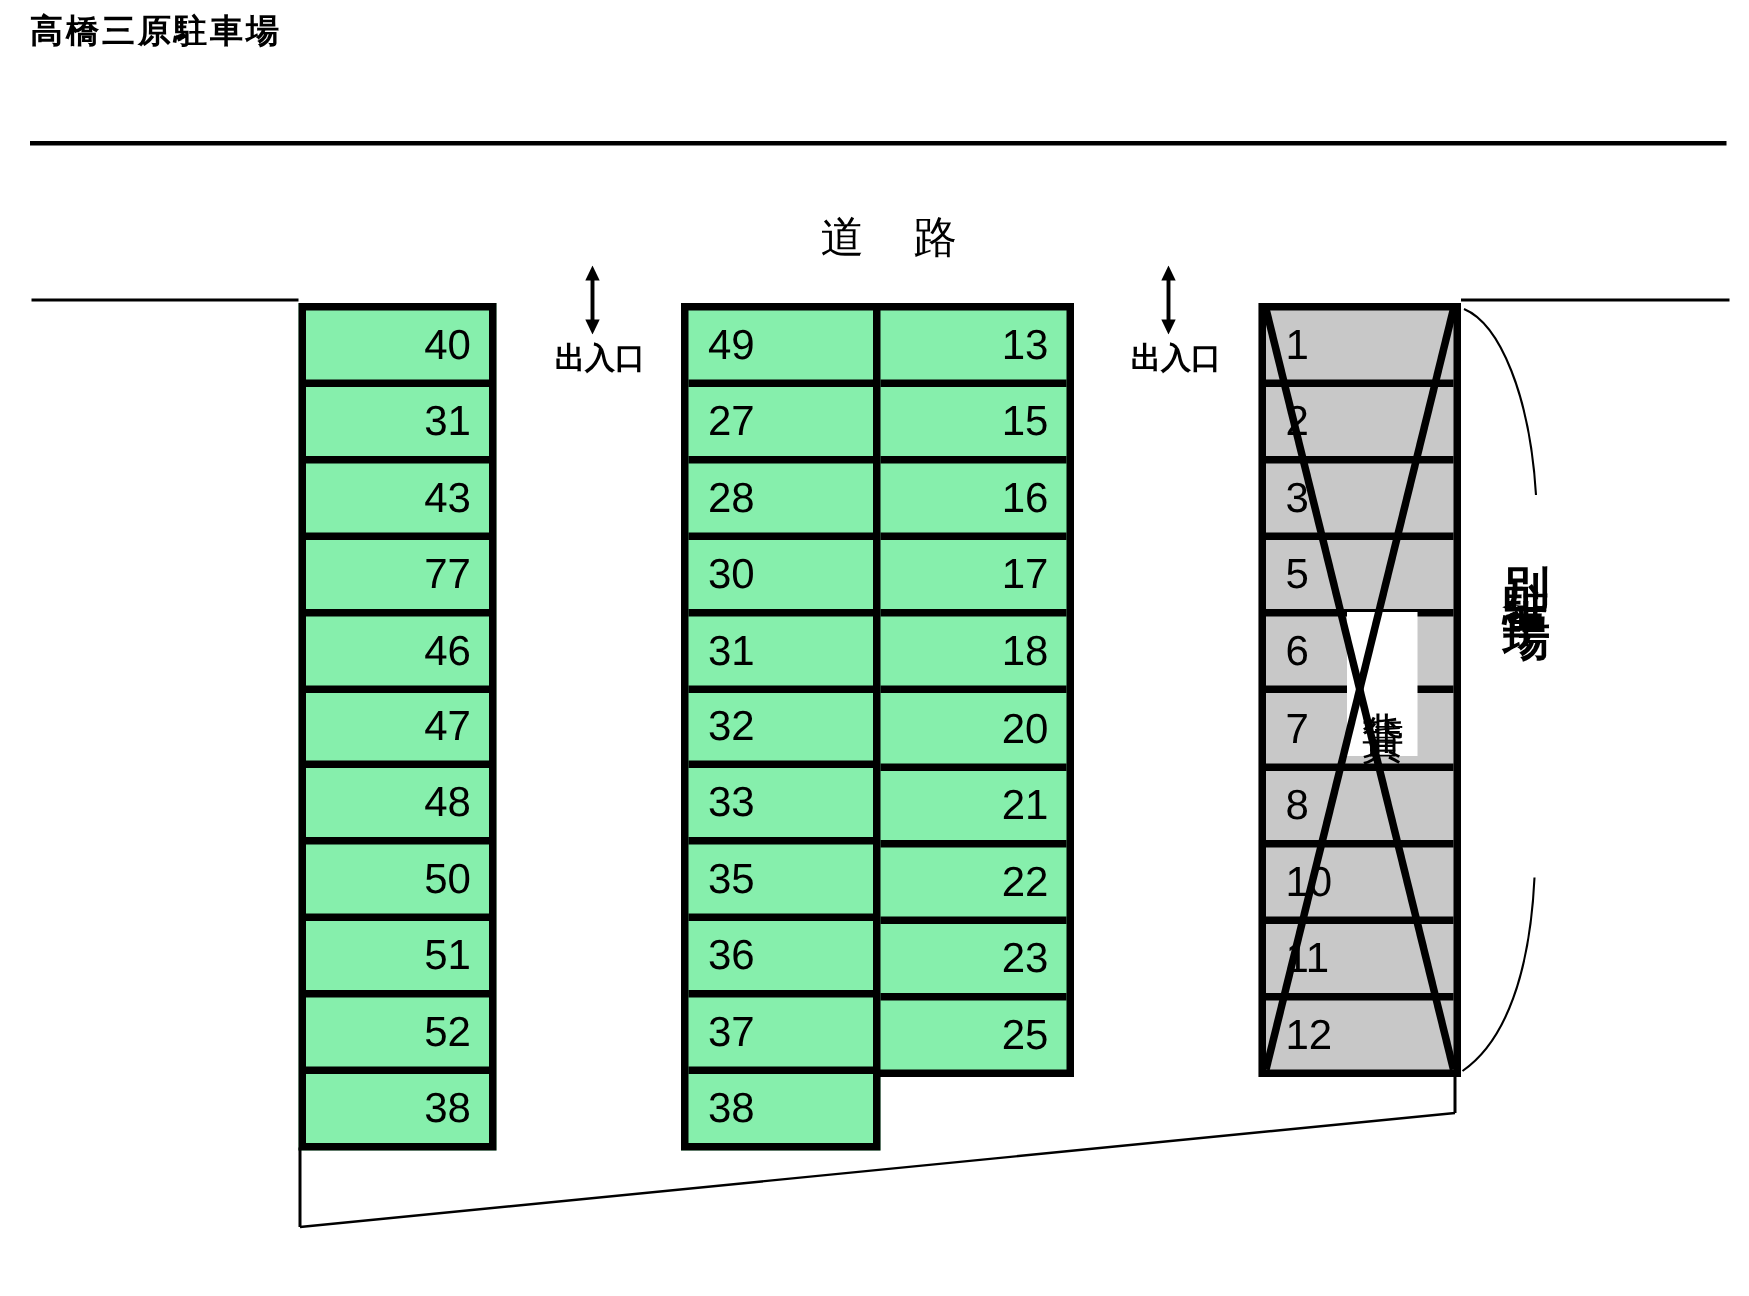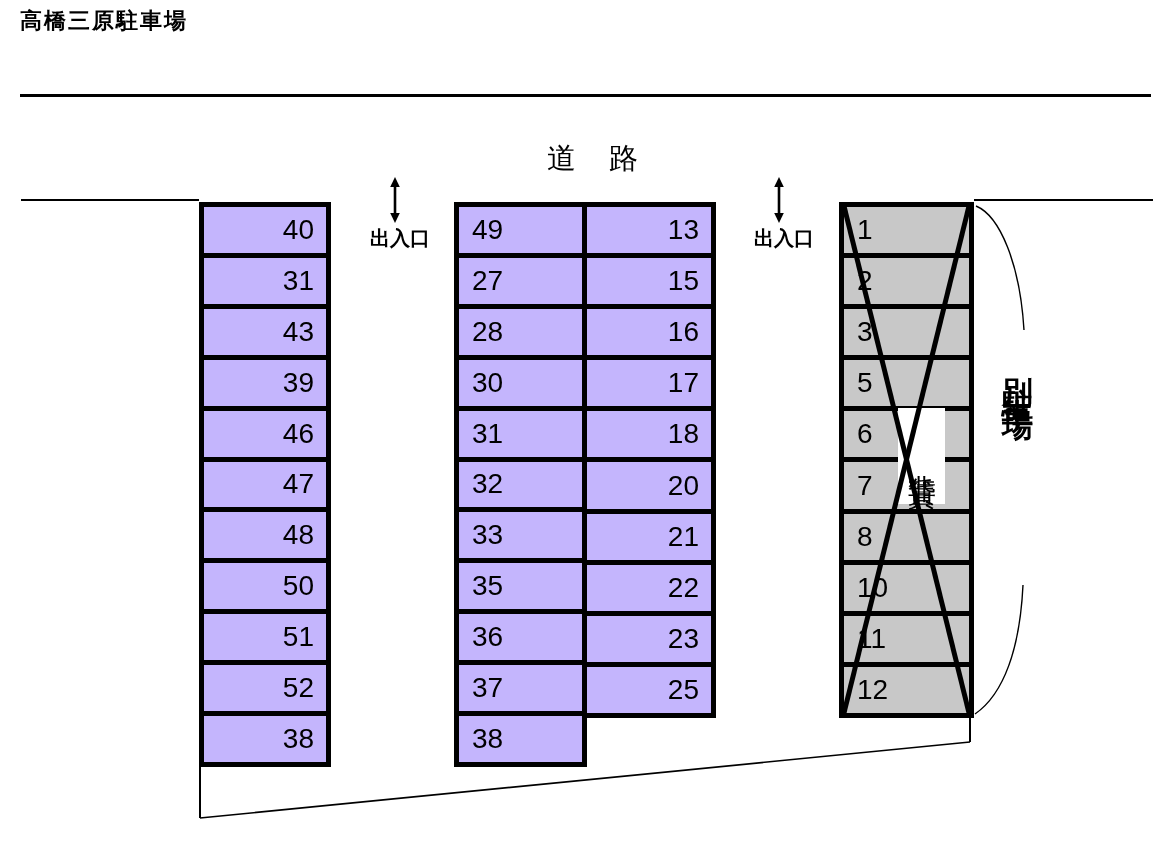--- a/index.html
+++ b/index.html
@@ -31,21 +31,21 @@
   .entrance { position: absolute; width: 70px; text-align: right; }
   .entrance.left  { left: 360px; top: 177px; }
   .entrance.right { left: 744px; top: 177px; }
   .entrance svg { display: block; margin: 0 auto; }
   .entrance-label { font-size: 20px; font-weight: 700; margin-top: 2px; white-space: nowrap; }
 
   .ptable {
     position: absolute;
     border: 5px solid #000;
     box-sizing: border-box;
-    background: #c4b5fd;
+    background: #86efac;
     display: flex; flex-direction: column;
   }
   .ptable .cell {
     flex: 1; display: flex; align-items: center;
     font-size: 28px; box-sizing: border-box; overflow: hidden;
   }
   .ptable .cell + .cell { border-top: 5px solid #000; }
   .ptable.align-right .cell { justify-content: flex-end; padding-right: 12px; }
   .ptable.align-left  .cell { justify-content: flex-start; padding-left: 13px; }
 
@@ -104,21 +104,21 @@
       <polygon points="8,0 3.2,10 12.8,10" fill="#000"></polygon>
       <polygon points="8,46 3.2,36 12.8,36" fill="#000"></polygon>
     </svg>
     <div class="entrance-label">出入口</div>
   </div>
 
   <div class="ptable table-left align-right">
       <div class="cell">40</div>
       <div class="cell">31</div>
       <div class="cell">43</div>
-      <div class="cell">39</div>
+      <div class="cell">77</div>
       <div class="cell">46</div>
       <div class="cell">47</div>
       <div class="cell">48</div>
       <div class="cell">50</div>
       <div class="cell">51</div>
       <div class="cell">52</div>
       <div class="cell">38</div>
     </div>
 
   <div class="ptable table-middle-left align-left">

